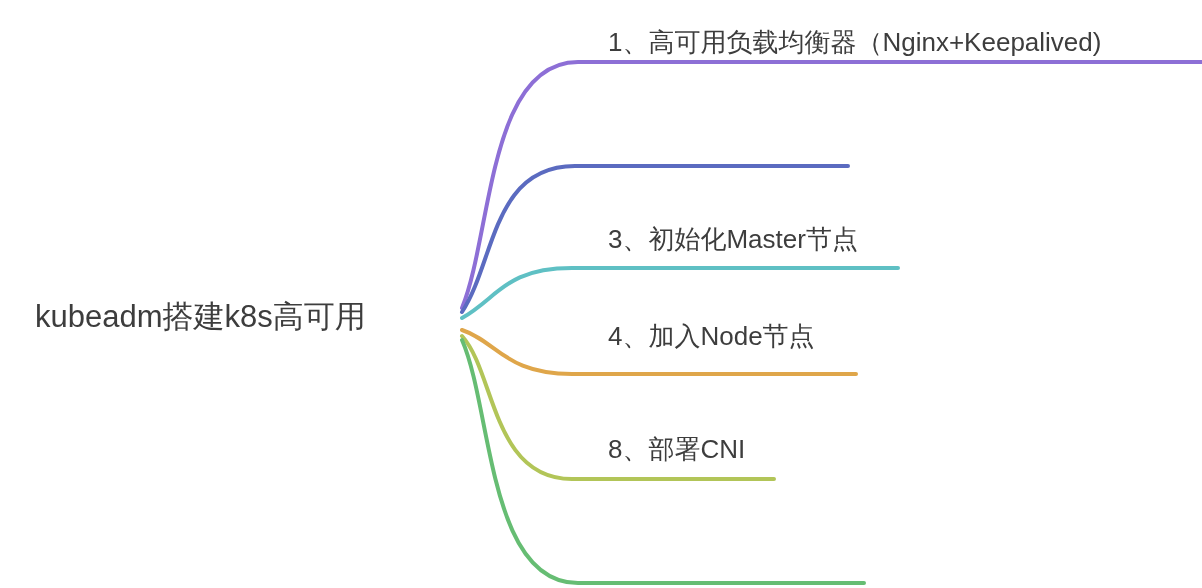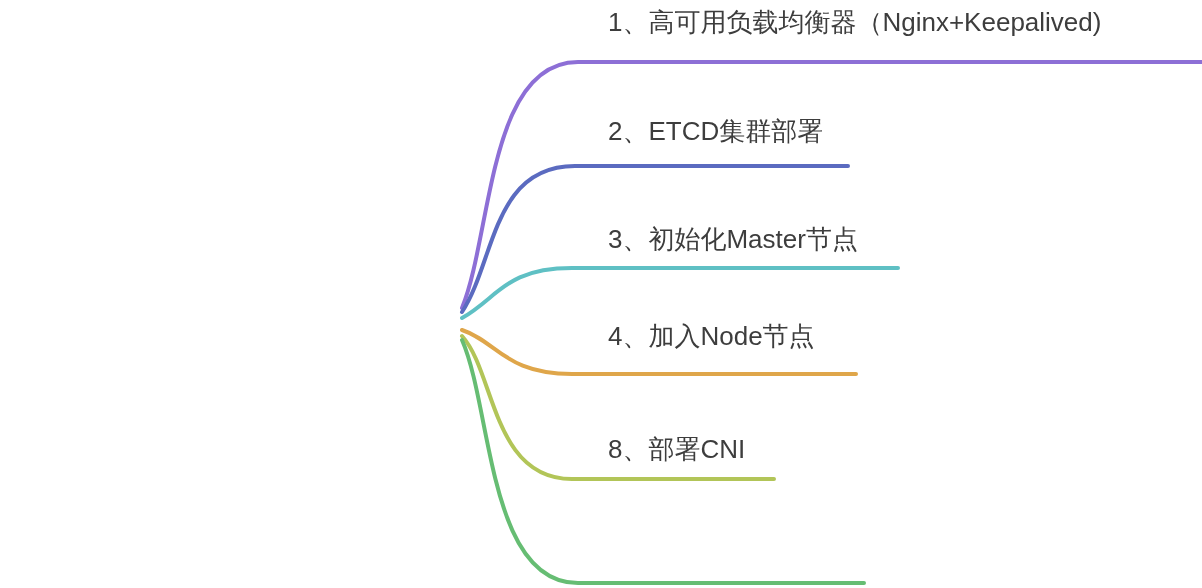--- a/index.html
+++ b/index.html
@@ -35,45 +35,45 @@
     left: 35px;
     top: 299px;
     font-size: 31px;
     line-height: 1.15;
   }
   .branch-label {
     left: 608px;
     font-size: 26px;
     line-height: 1.15;
   }
-  .branch-1 { top: 8px; }
+  .branch-1 { top: 28px; }
   .branch-2 { top: 117px; }
   .branch-3 { top: 225px; }
   .branch-4 { top: 322px; }
   .branch-5 { top: 435px; }
   .branch-6 { top: 537px; }
 </style>
 </head>
 <body>
 
 <div class="canvas">
 
   <svg class="connectors" width="1202" height="588" viewBox="0 0 1202 588">
     <path d="M462,308 C492,235 488,62 578,62 H1202" stroke="#8d6fd6"></path>
     <path d="M462,312 C495,262 492,166 575,166 H848" stroke="#5b6bc0"></path>
     <path d="M462,318 C498,298 505,268 572,268 H898" stroke="#5fc0c4"></path>
     <path d="M462,330 C498,342 505,374 572,374 H856" stroke="#dfa64a"></path>
     <path d="M462,336 C495,372 492,479 572,479 H774" stroke="#b2c558"></path>
     <path d="M462,340 C492,408 488,583 578,583 H864" stroke="#66bd73"></path>
   </svg>
 
+  <div class="node-label root-label">kubeadm搭建k8s高可用</div>
 
   <div class="node-label branch-label branch-1">1、高可用负载均衡器（Nginx+Keepalived)</div>
 
-  <div class="node-label branch-label branch-2">2、ETCD集群部署</div>
 
   <div class="node-label branch-label branch-3">3、初始化Master节点</div>
 
   <div class="node-label branch-label branch-4">4、加入Node节点</div>
 
   <div class="node-label branch-label branch-5">8、部署CNI</div>
 
 
 </div>
 

